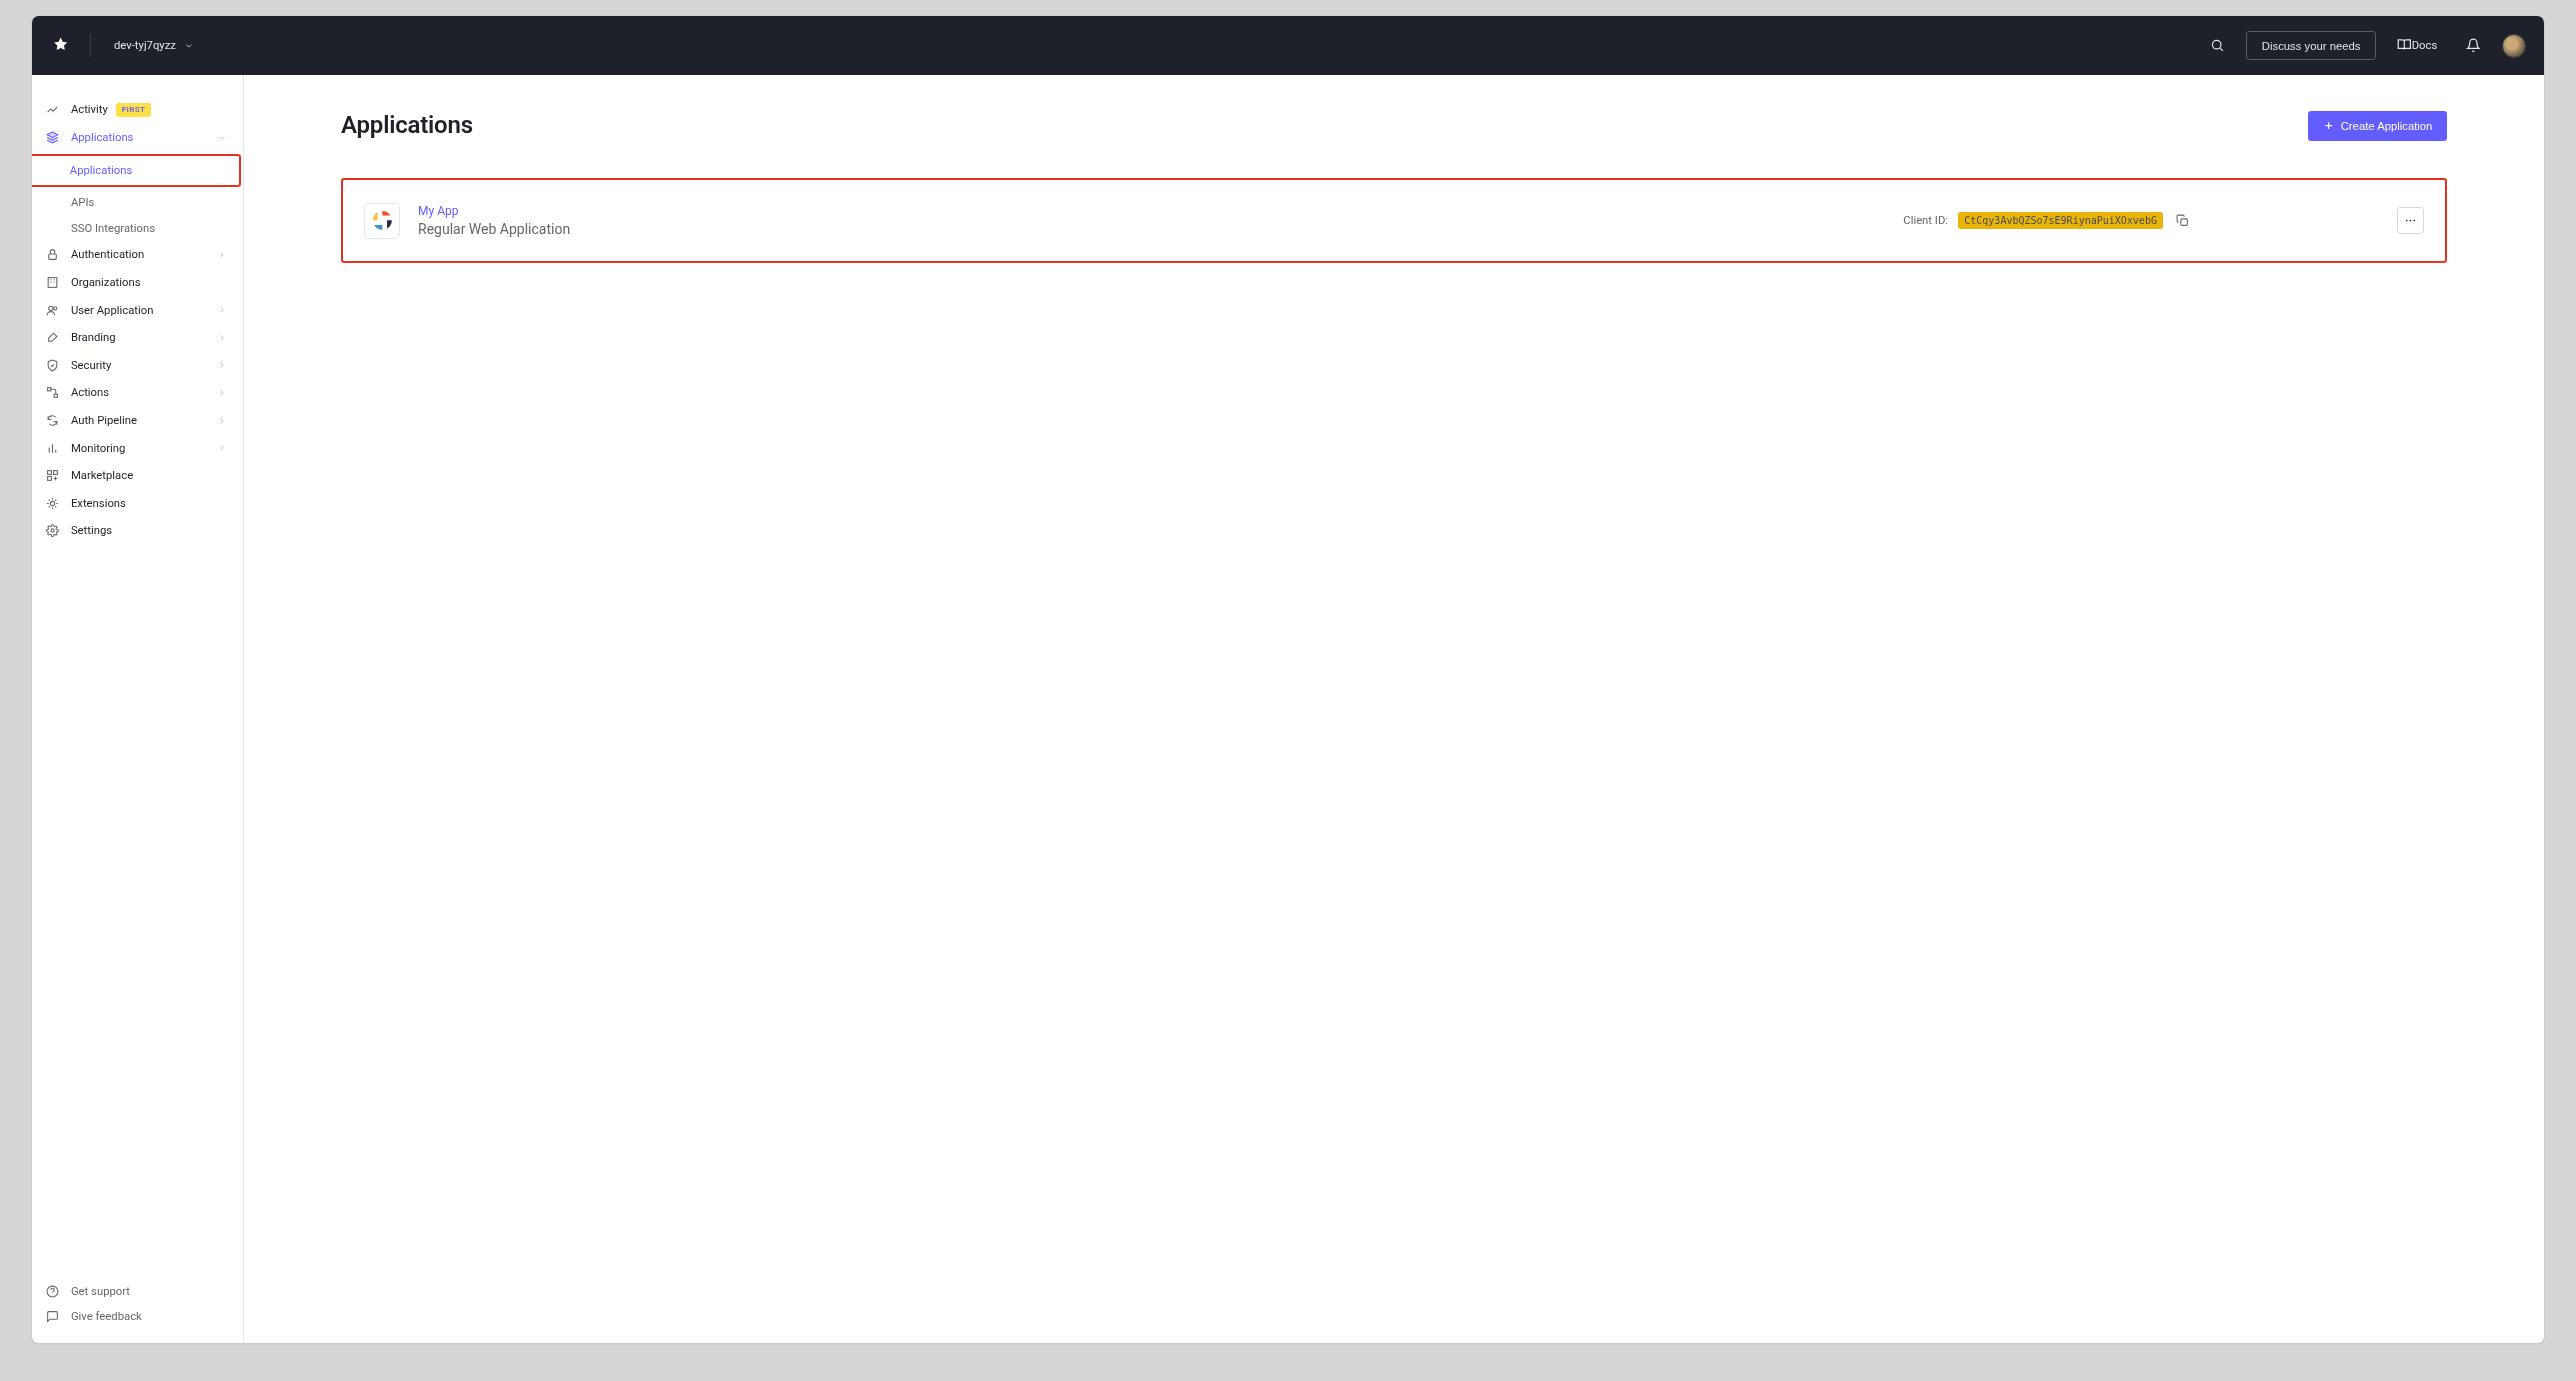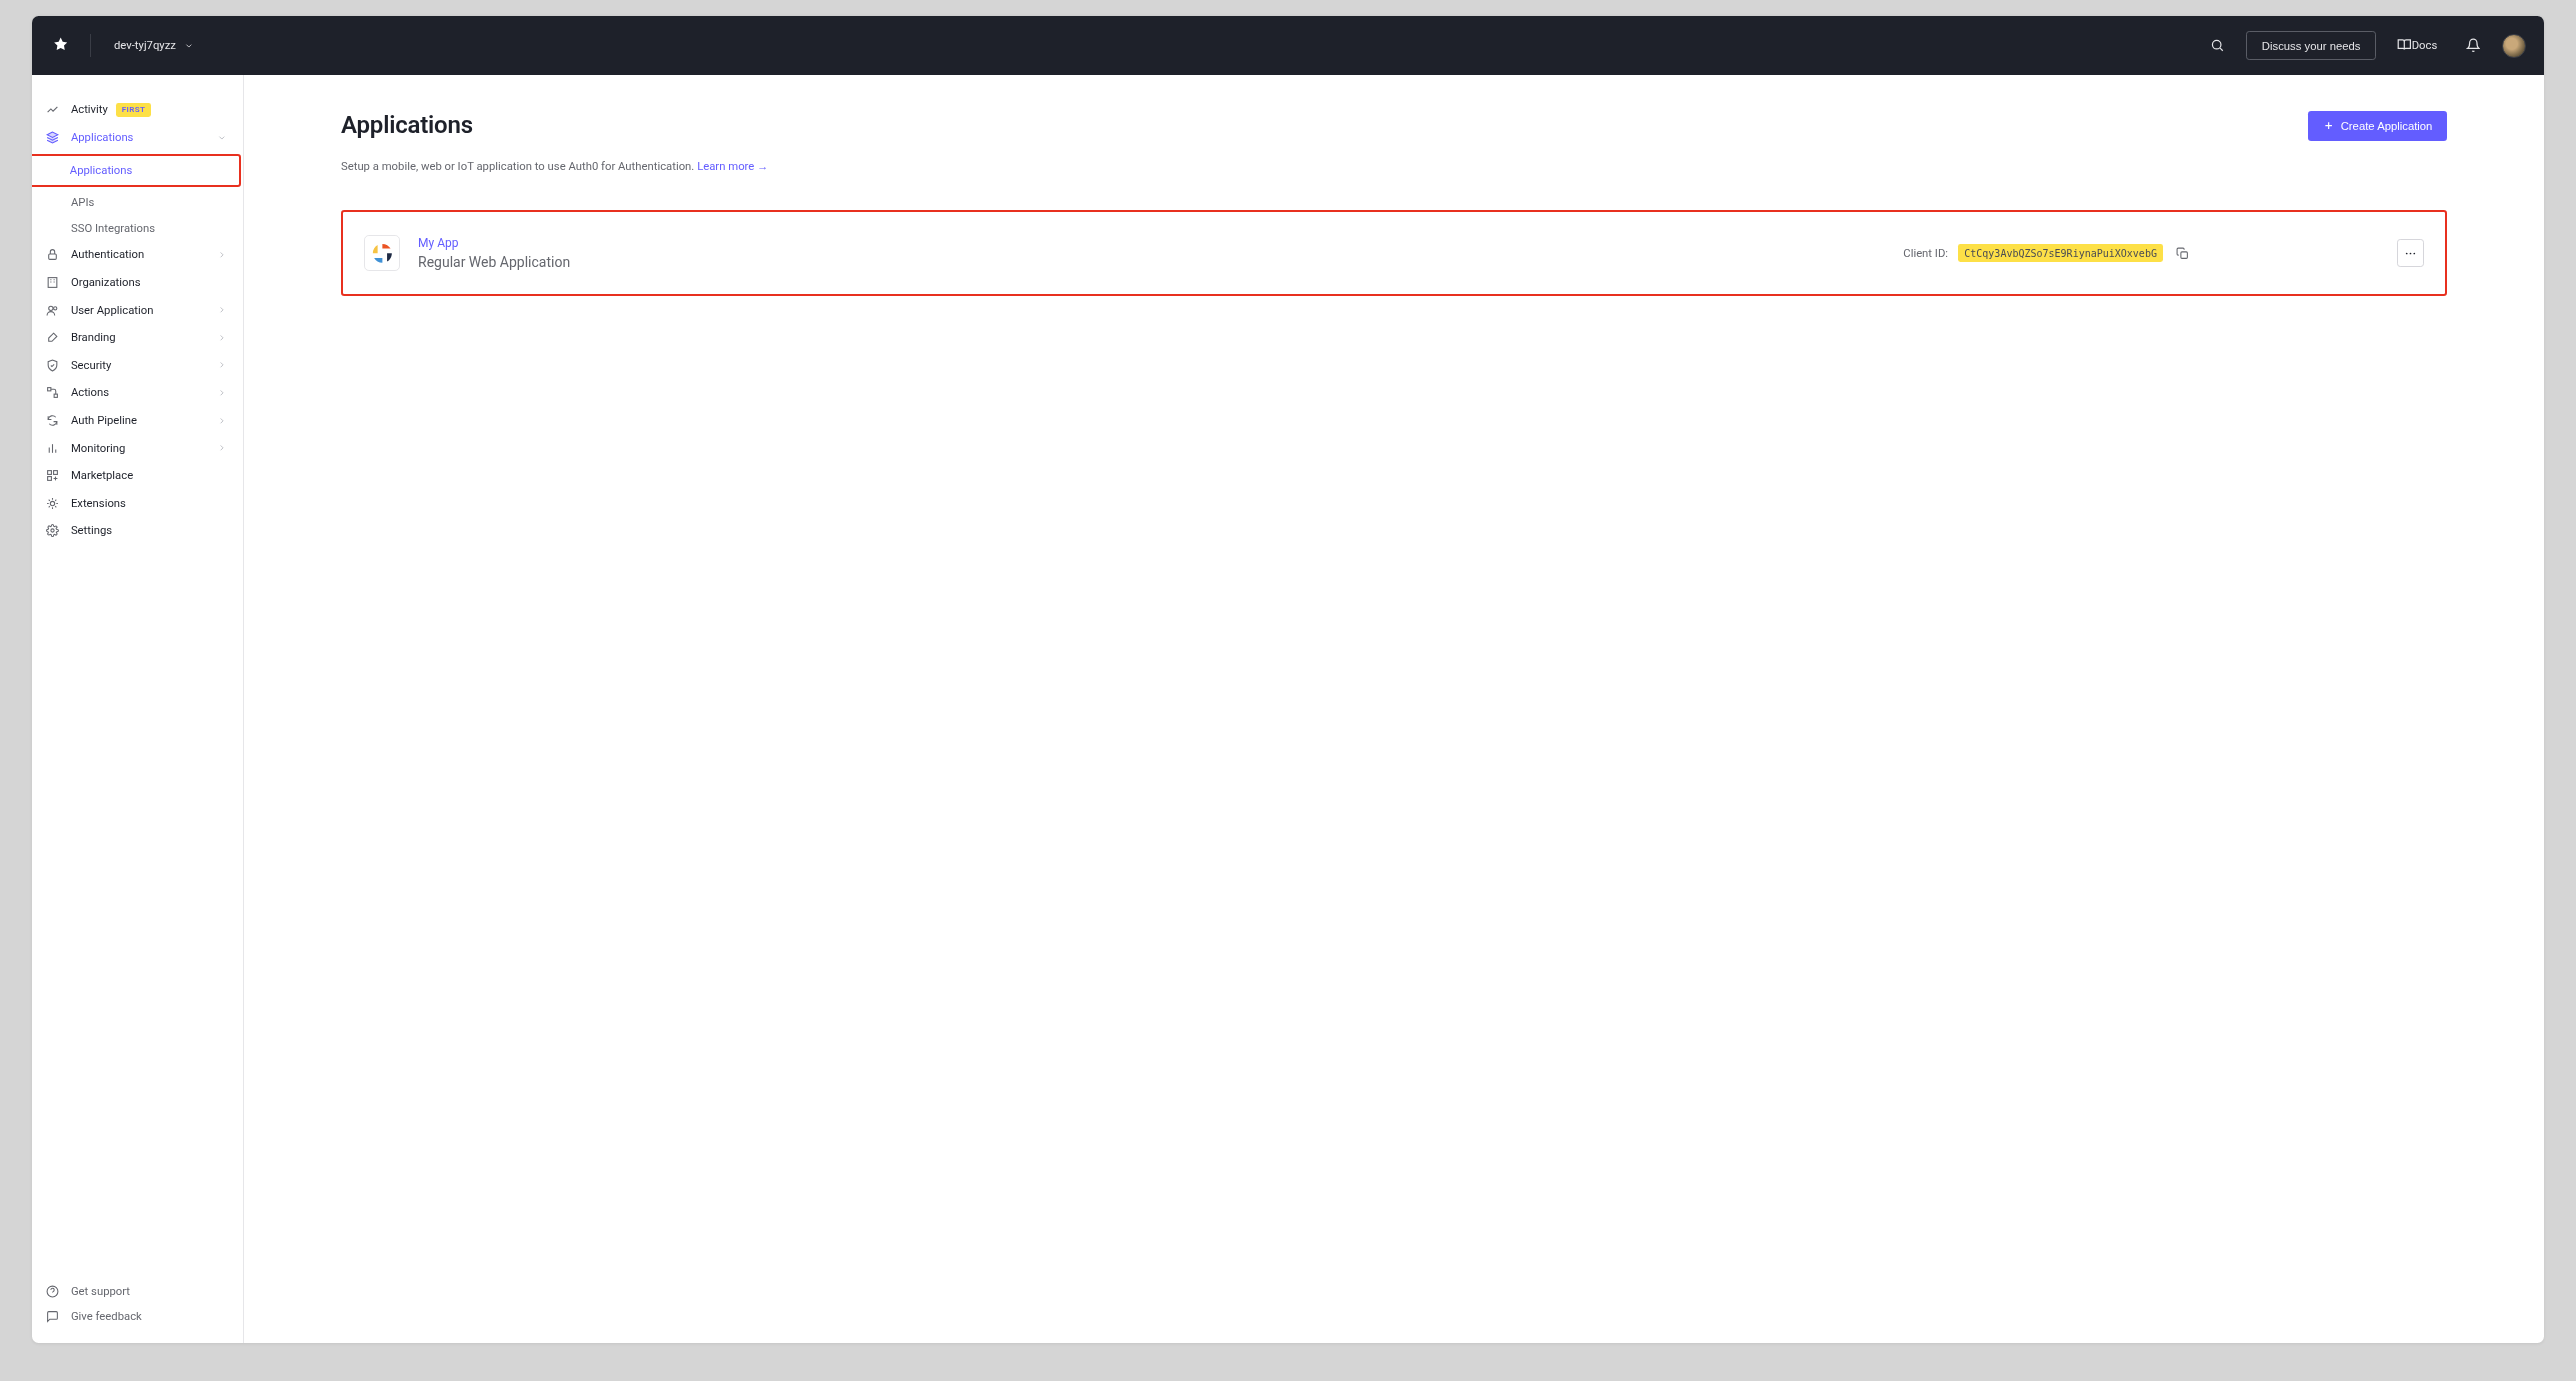--- a/index.html
+++ b/index.html
@@ -82,21 +82,21 @@
   padding: 22.7px 21px;
   display: flex;
   align-items: center;
   gap: 18px;
 }
 .app-icon { width: 36px; height: 36px; border-radius: 4.9px; border: 0.8px solid #e6e6e9; display: flex; align-items: center; justify-content: center; background: #fff; }
 .app-name-block { display: flex; flex-direction: column; gap: 3.2px; min-width: 210px; }
 .app-name { color: #635dff; font-size: 12px; cursor: pointer; }
 .app-type { color: #65676e; font-size: 14px; }
 .client-id-block { margin-left: auto; display: flex; align-items: center; gap: 9.7px; color: #65676e; }
-.client-id-code { font-family: ui-monospace, SFMono-Regular, Menlo, monospace; font-size: 10px; background: #fde047; padding: 3.2px 6.5px; border-radius: 2.4px; color: #4a4c54; }
+.client-id-code { font-family: ui-monospace, SFMono-Regular, Menlo, monospace; font-size: 10px; background: #eab308; padding: 3.2px 6.5px; border-radius: 2.4px; color: #4a4c54; }
 .copy-btn { width: 19.4px; height: 19.4px; display: flex; align-items: center; justify-content: center; cursor: pointer; color: #65676e; }
 .more-btn { width: 27.5px; height: 27.5px; border: 0.8px solid #d6d6db; border-radius: 3.2px; display: flex; align-items: center; justify-content: center; cursor: pointer; margin-left: 186px; color: #1e212a; }
 
 svg { display: block; }
 </style>
 </head>
 <body>
 
 <div class="app-frame">
 
@@ -360,24 +360,20 @@
       <div class="page-header">
         <h1 class="page-title">Applications</h1>
         <button class="primary-btn">
           <svg width="11.3" height="11.3" viewBox="0 0 24 24" fill="none" stroke="currentColor" stroke-width="2.5">
               <line x1="12" y1="5" x2="12" y2="19"></line>
               <line x1="5" y1="12" x2="19" y2="12"></line>
             </svg>
           <span>Create Application</span>
         </button>
       </div>
-      <p class="page-desc">
-        <span>Setup a mobile, web or IoT application to use Auth0 for Authentication. </span>
-        <a href="#"><span>Learn more</span> <span>→</span></a>
-      </p>
 
       <div class="app-list">
         <div class="app-row">
           <div class="app-icon">
             <svg width="22.7" height="22.7" viewBox="0 0 24 24">
                 <circle cx="12" cy="12" r="10" fill="#fff"></circle>
                 <path d="M12 2a10 10 0 0 1 8.7 5H12z" fill="#eb5424"></path>
                 <path d="M22 12a10 10 0 0 1-5 8.7V12z" fill="#1f2a44"></path>
                 <path d="M12 22a10 10 0 0 1-8.7-5H12z" fill="#3f91d6"></path>
                 <path d="M2 12a10 10 0 0 1 5-8.7V12z" fill="#f6c344"></path>

